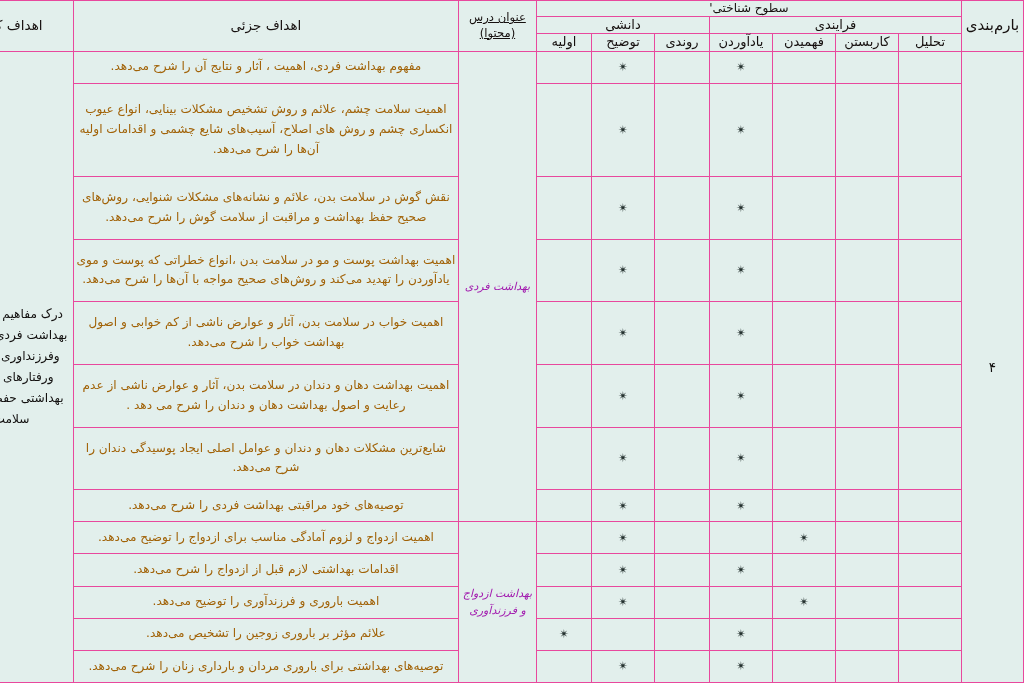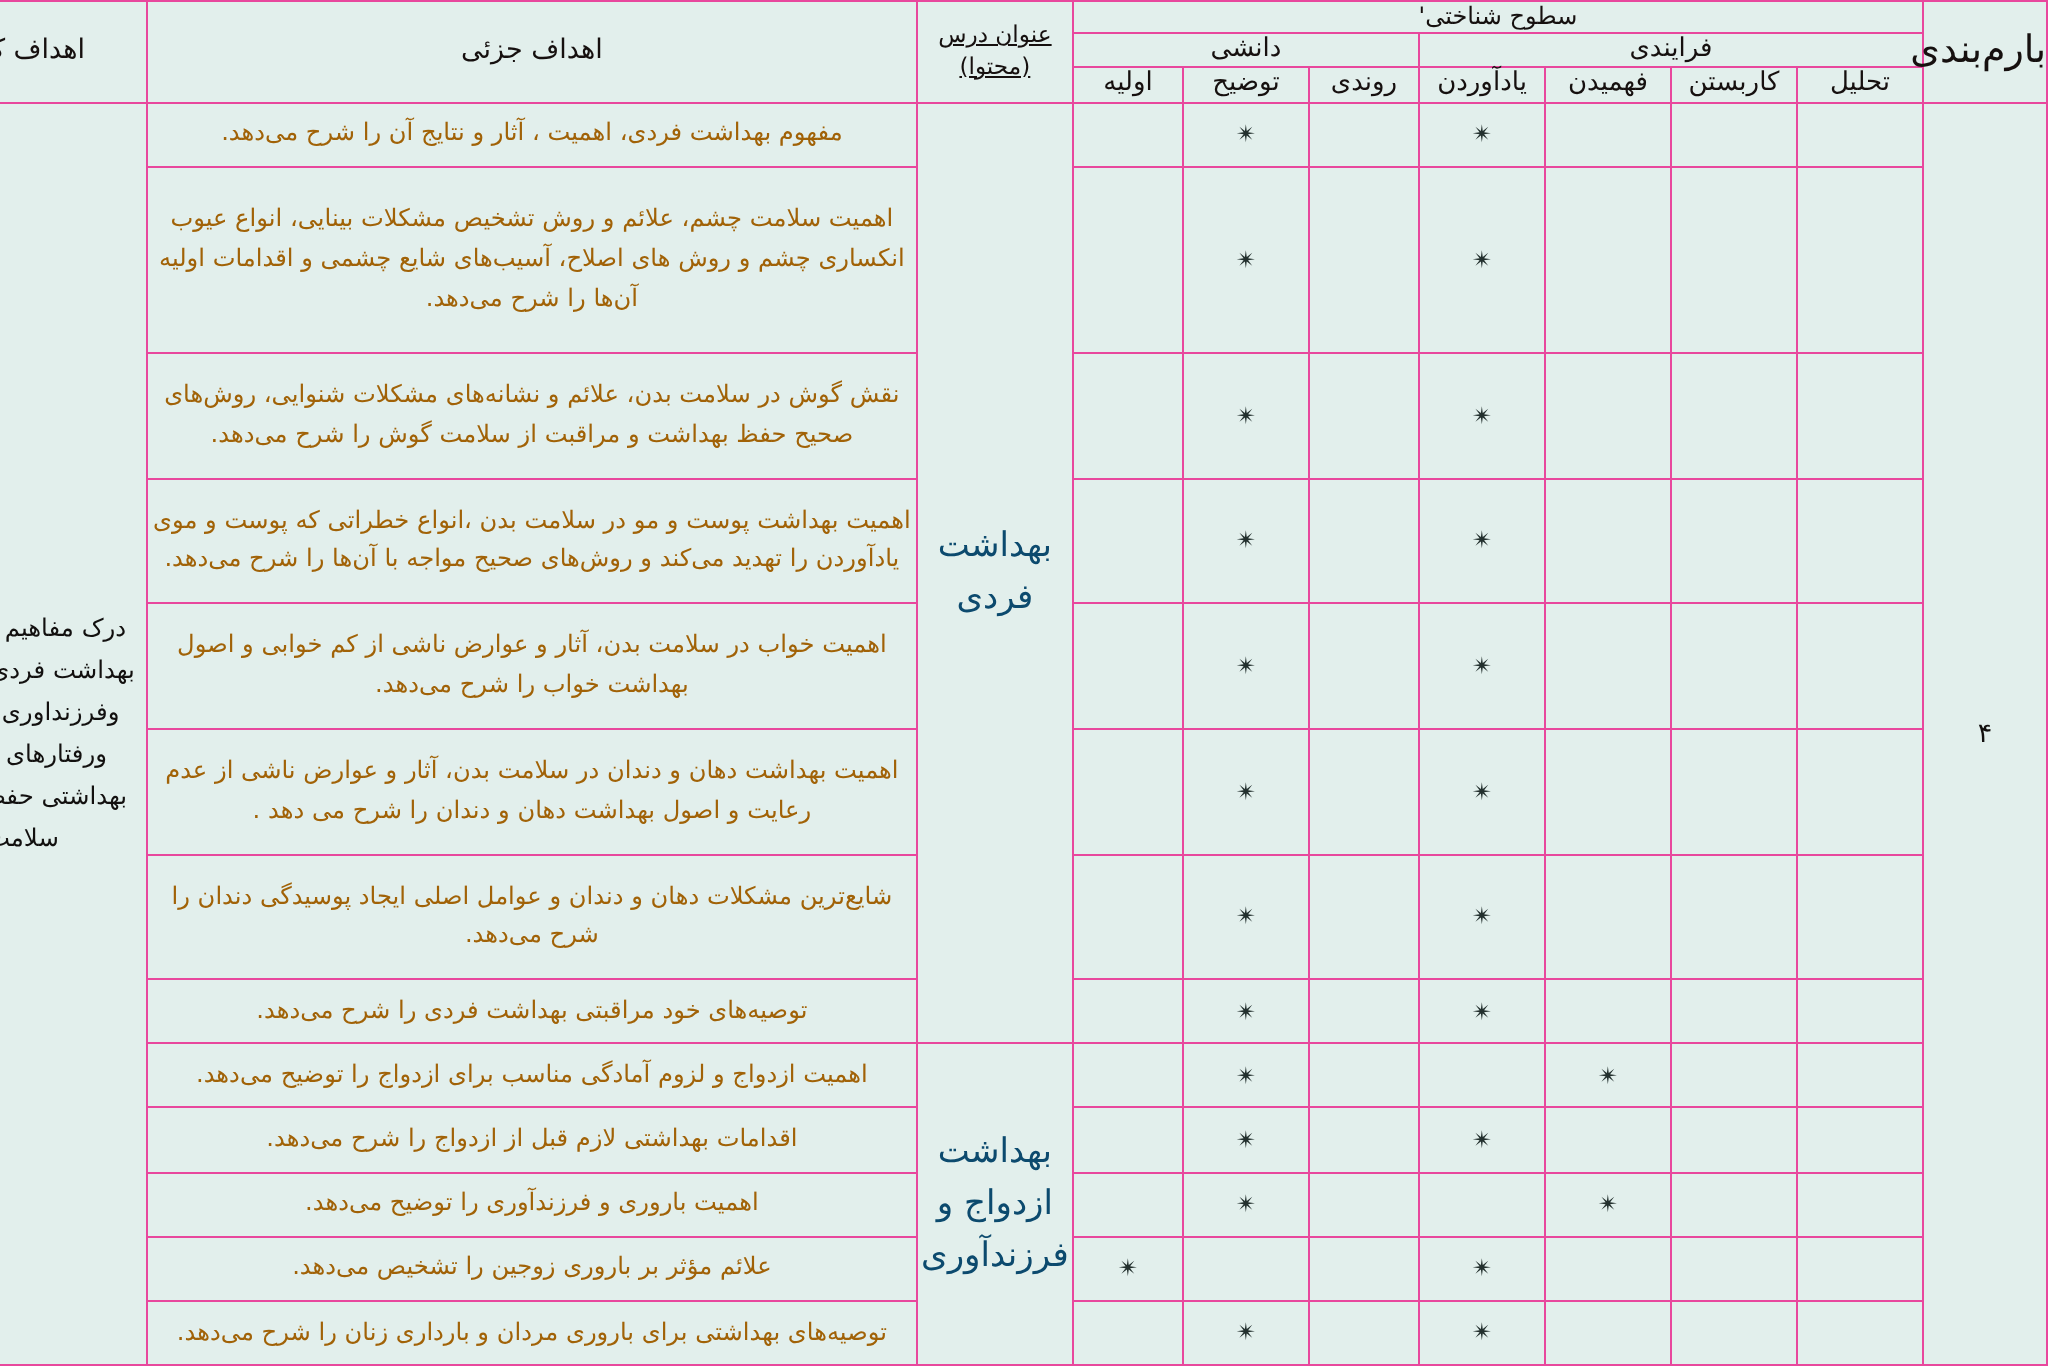--- a/index.html
+++ b/index.html
@@ -46,21 +46,21 @@
     background: #fad9e6;
     color: #16100f;
     font-weight: bold;
     line-height: 1.25;
     padding: 3px 2px;
   }
   .hdr-top    { font-size: 12px; }
   .hdr-mid    { font-size: 13px; margin-left: 19px; }
   .hdr-leaf   { font-size: 13px; padding: 4px 1px; }
   .hdr-lesson { font-size: 11.6px; line-height: 1.35; text-decoration: underline; }
-  .hdr-partial{ font-size: 19px; }
+  .hdr-partial{ font-size: 15px; }
   .hdr-general{ font-size: 13.5px; }
 
   
   .mark {
     font-size: 12px;
     color: #23302e;
     line-height: 1;
     font-family: "DejaVu Sans", sans-serif;
   }
   .blank { }
@@ -70,25 +70,26 @@
     text-align-last: center;
     font-size: 12.1px;
     line-height: 1.62;
     color: #a16207;
     padding: 5px 9px 6px 9px;
     font-weight: bold;
     direction: rtl;
   }
 
   .lesson {
-    font-size: 17px;
+    font-size: 11px;
     font-weight: bold;
     line-height: 1.55;
-    color: #0c4a6e;
+    color: #a21caf;
     padding: 2px 3px;
+    font-style: italic;
   }
 
   .general {
     font-size: 12.2px;
     font-weight: bold;
     line-height: 1.72;
     color: #12100f;
     padding: 4px 6px;
     text-align: center;
   }

